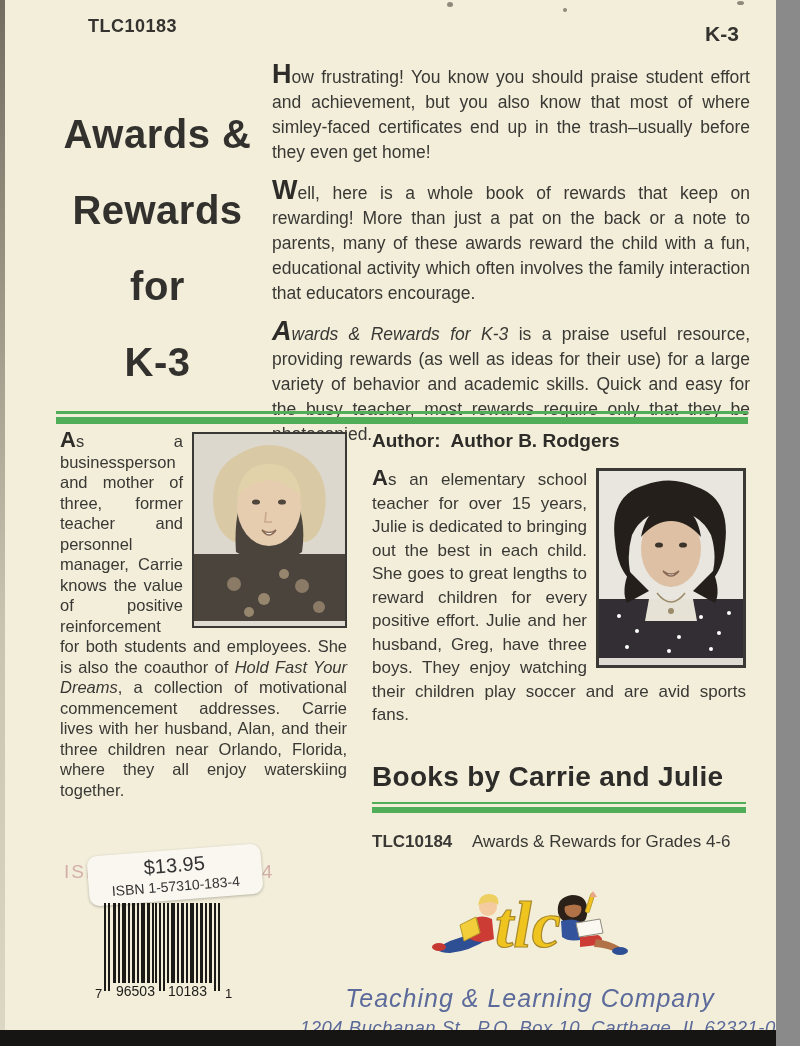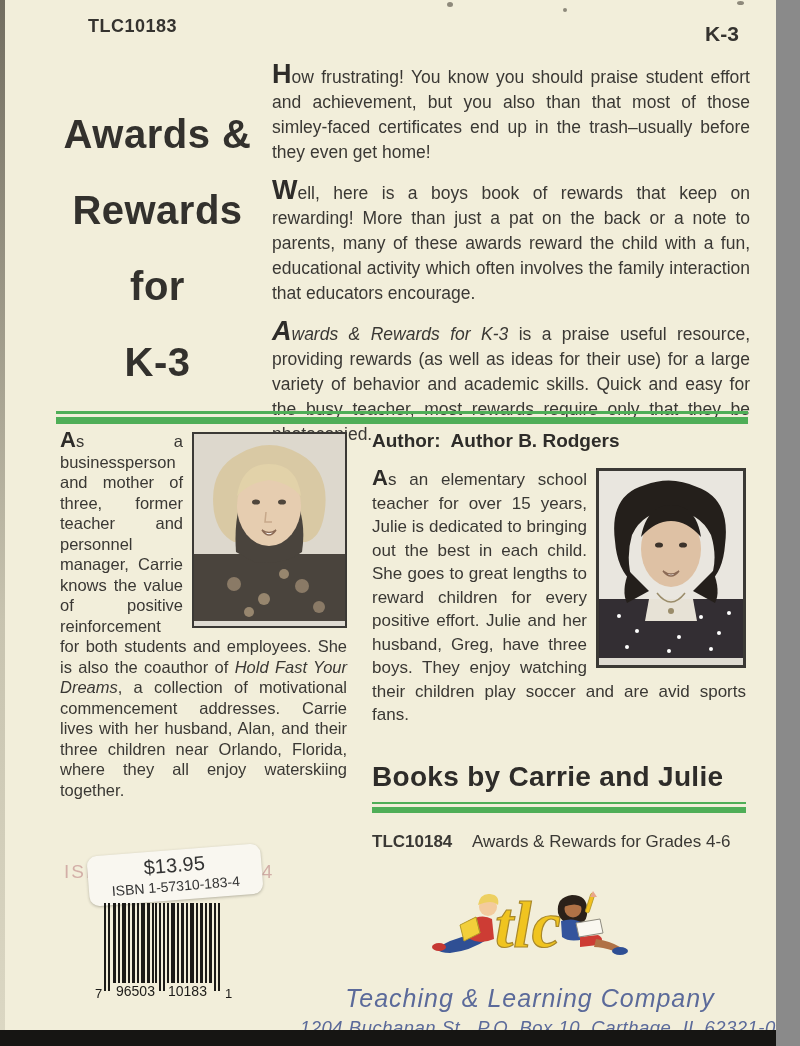--- a/index.html
+++ b/index.html
@@ -85,22 +85,22 @@
   <div class="grade-badge">K-3</div>
 
   <div class="cover-title">
     <div class="t-line">Awards &amp;</div>
     <div class="t-line">Rewards</div>
     <div class="t-line">for</div>
     <div class="t-line">K-3</div>
   </div>
 
   <div class="intro">
-    <p><span class="dropcap">H</span><span>ow frustrating!  You know you should praise student effort and achievement, but you also than that most of those simley-faced certificates end up in the trash–usually before they even get home!</span></p>
-    <p><span class="dropcap">W</span><span>ell, here is a boys book of rewards that keep on rewarding! More than just a pat on the back or a note to parents, many of these awards reward the child with a fun, educational activity which often involves the family interaction that educators encourage.</span></p>
+    <p><span class="dropcap">H</span><span>ow frustrating!  You know you should praise student effort and achievement, but you also know that most of where simley-faced certificates end up in the trash–usually before they even get home!</span></p>
+    <p><span class="dropcap">W</span><span>ell, here is a whole book of rewards that keep on rewarding! More than just a pat on the back or a note to parents, many of these awards reward the child with a fun, educational activity which often involves the family interaction that educators encourage.</span></p>
     <p><span class="dropcap ital">A</span><span class="ital">wards &amp; Rewards for K-3</span><span> is a praise useful resource, providing rewards (as well as ideas for their use) for a large variety of behavior and academic skills.  Quick and easy for the busy teacher, most rewards require only that they be photocopied.</span></p>
   </div>
 
   <div class="main-rule">
     <div class="rule-thin"></div>
     <div class="rule-thick"></div>
   </div>
 
   <div class="author-col left">
     <div class="bio">

